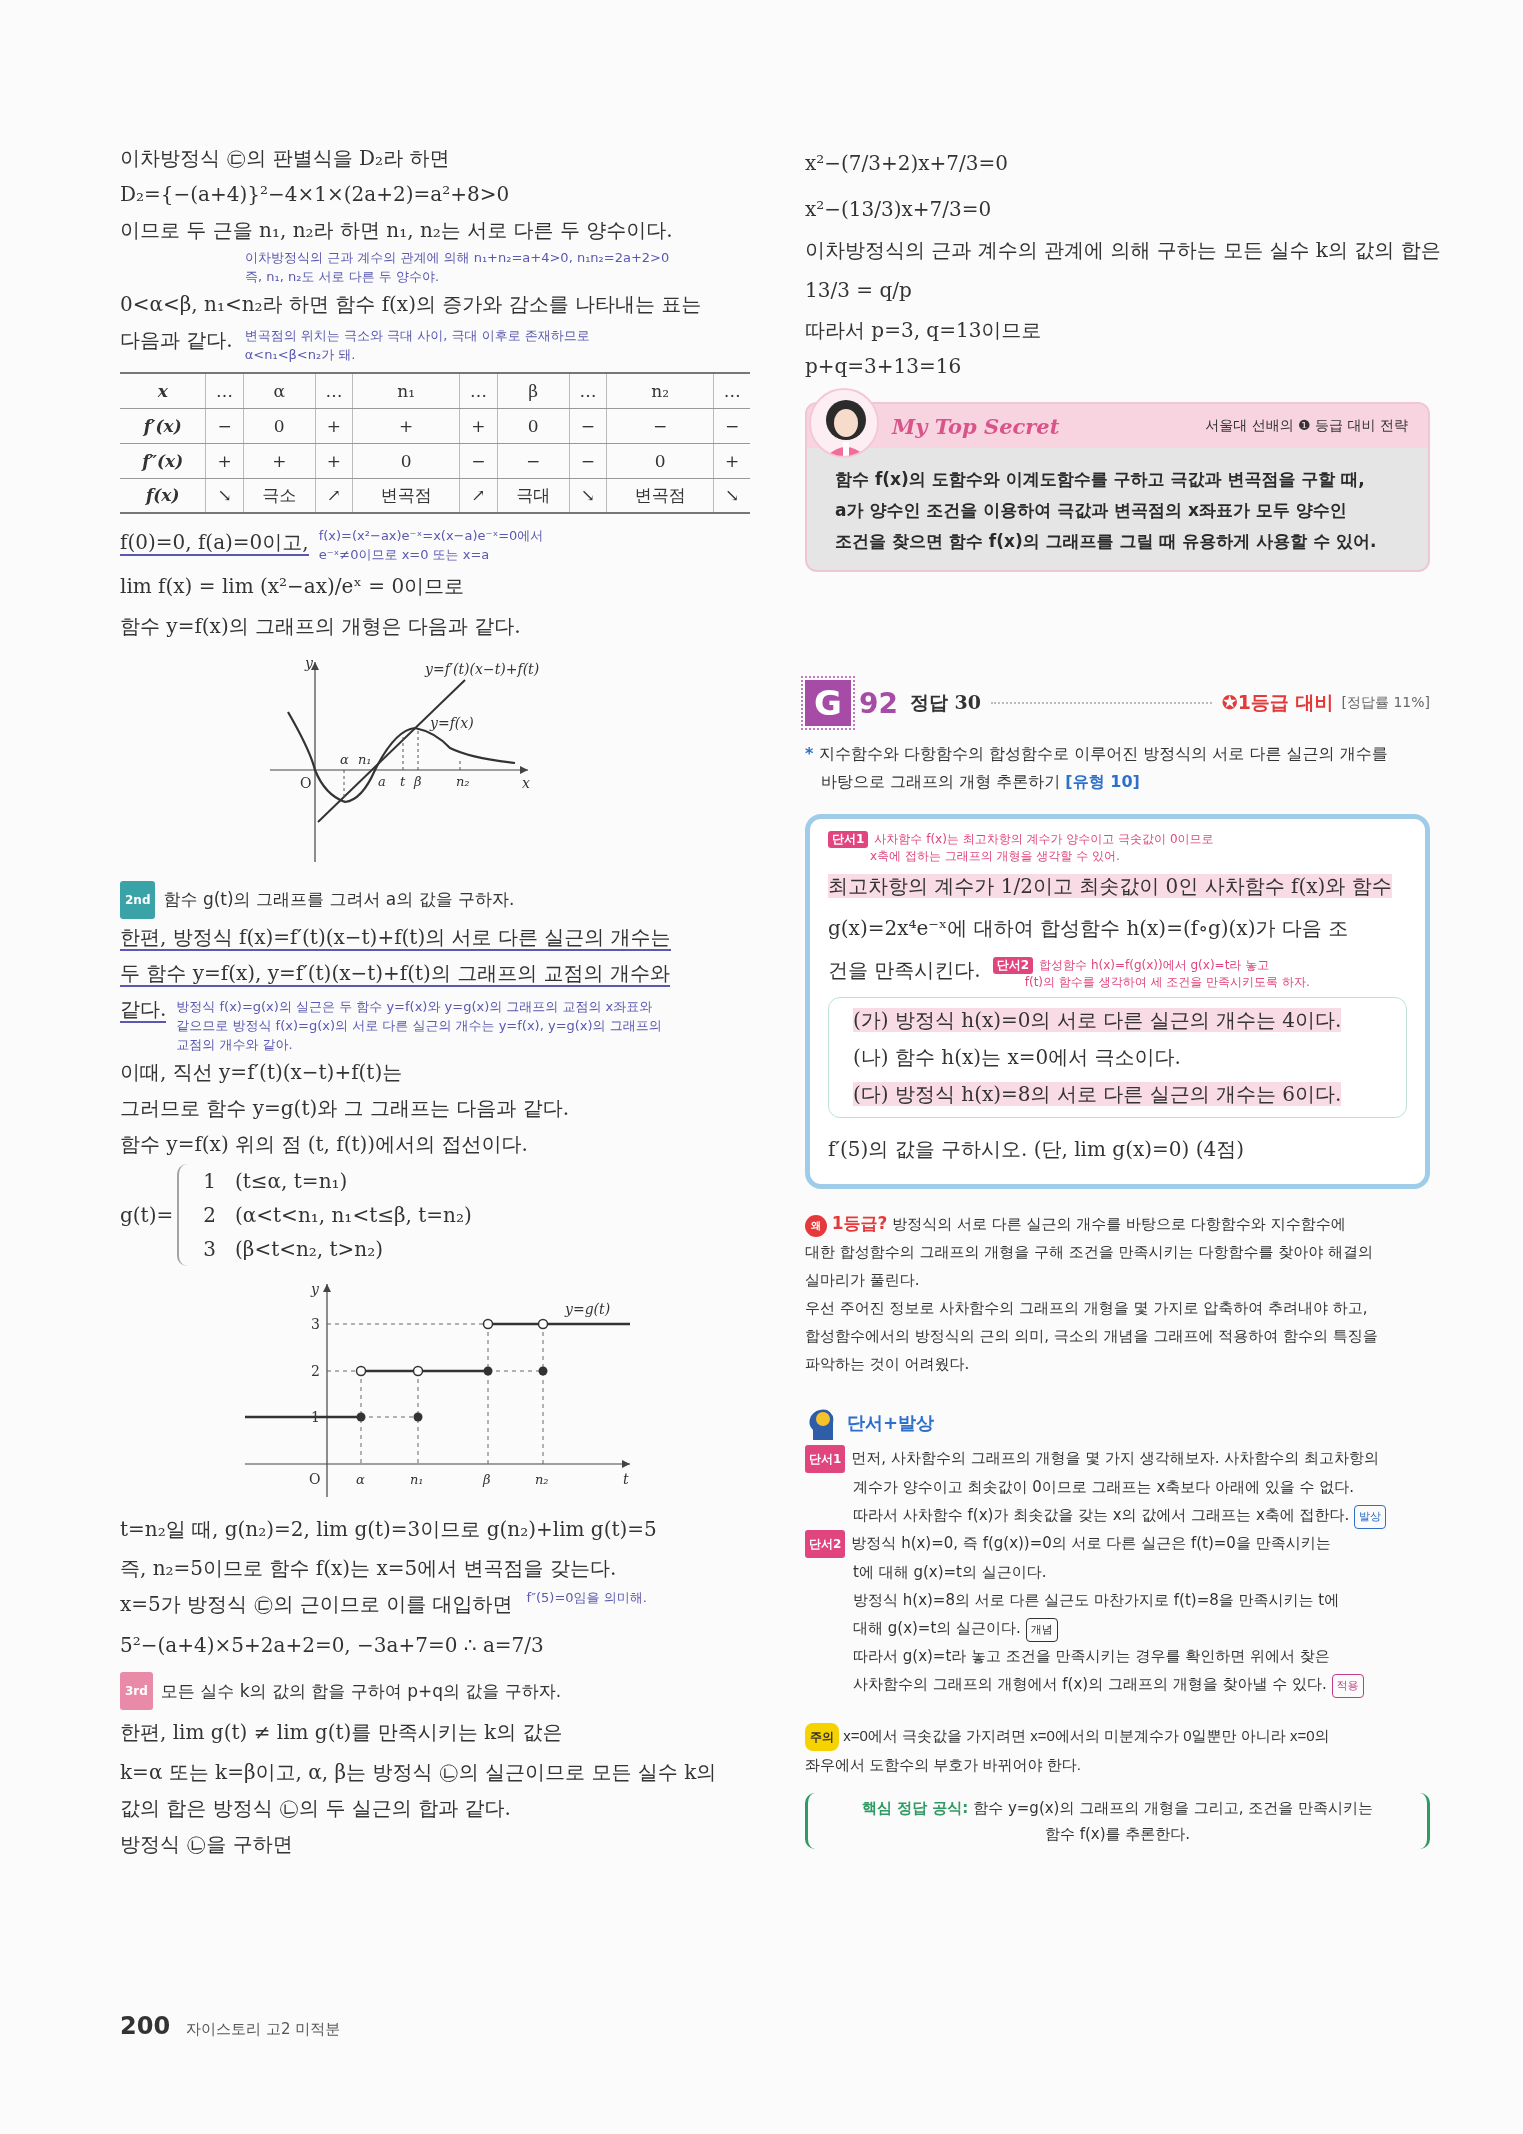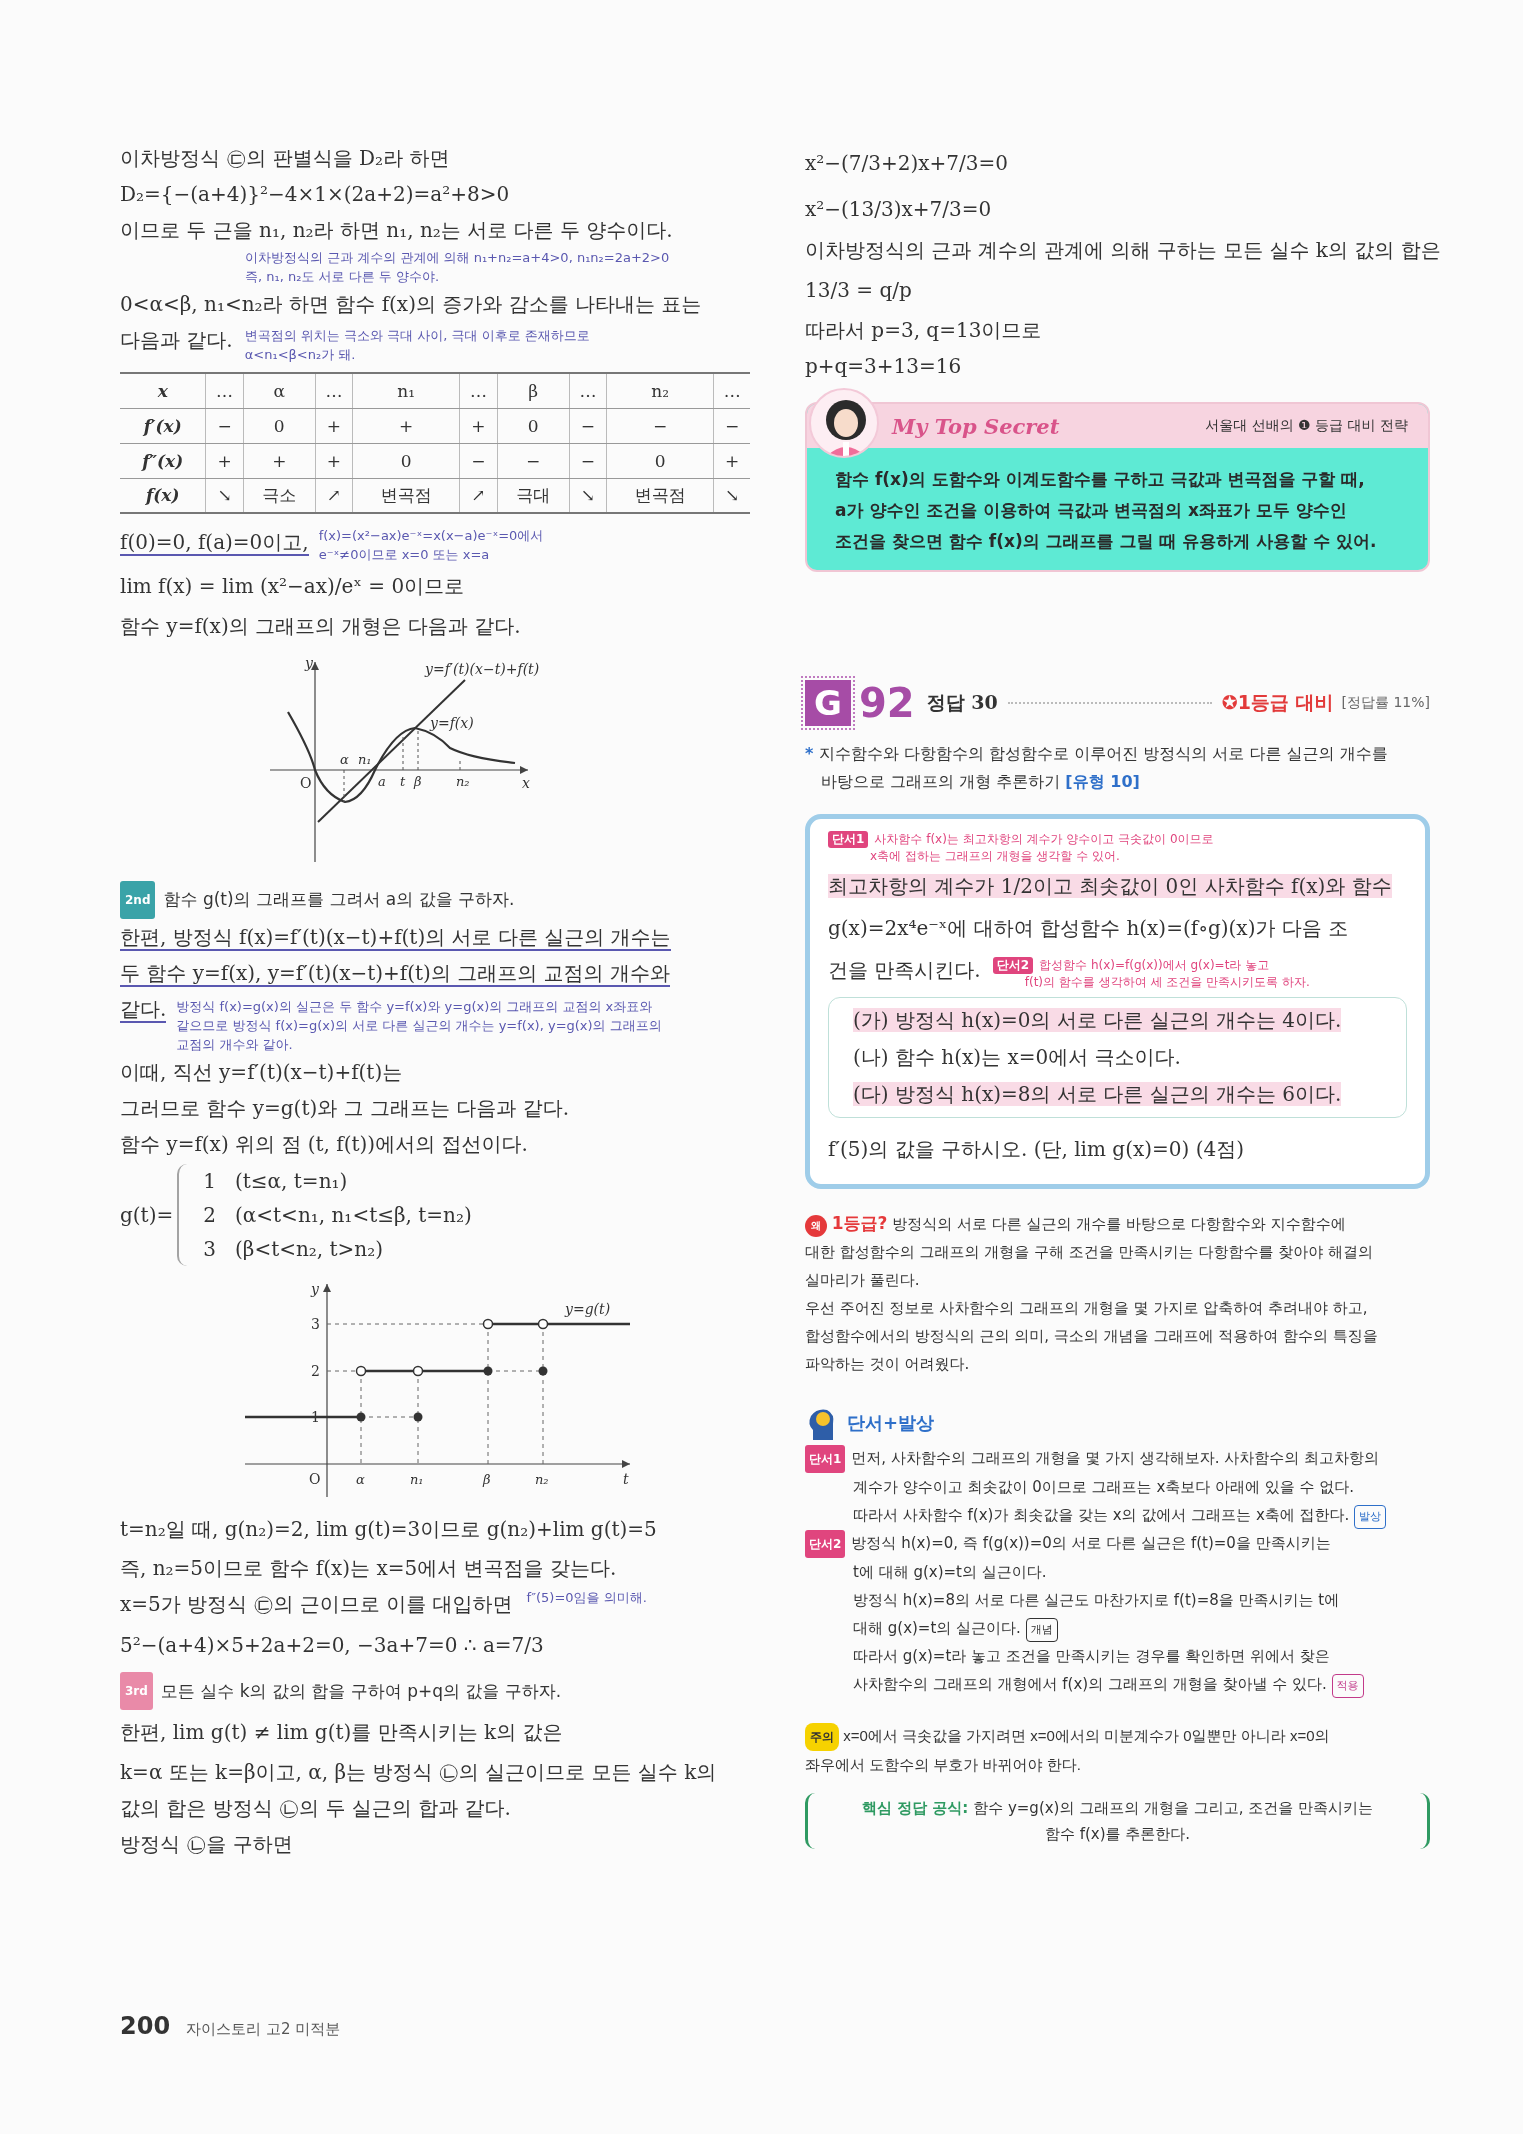--- a/index.html
+++ b/index.html
@@ -11,29 +11,29 @@
   .sans { font-family: "DejaVu Sans", sans-serif; }
   .note { font-family: "DejaVu Sans", sans-serif; color: #5a58b0; font-size: 13px; line-height: 19px; }
   .ul { border-bottom: 2px solid #5a58b0; }
   .table { border-collapse: collapse; width: 630px; margin: 8px 0 10px; font-size: 17px; }
   .table td { border-left: 1px solid #bbb; border-top: 1px solid #999; border-bottom: 1px solid #999; text-align: center; height: 35px; }
   .table td:first-child { border-left: none; font-style: italic; font-weight: bold; }
   .table tr:first-child td { border-top: 2px solid #777; }
   .table tr:last-child td { border-bottom: 2px solid #777; }
   .badge { display: inline-block; color: #fff; font-family: "DejaVu Sans", sans-serif; font-size: 12px; font-weight: bold; padding: 1px 5px; border-radius: 3px; margin-right: 8px; vertical-align: middle; }
   .graph { display: block; margin: 6px auto; }
-  .secret { position: relative; margin-top: 18px; border: 2px solid #f0c6d4; border-radius: 12px; background: #5eead4; height: 170px; }
+  .secret { position: relative; margin-top: 18px; border: 2px solid #f0c6d4; border-radius: 12px; background: #e5e5e5; height: 170px; }
   .secret-head { background: #f7d4e0; height: 44px; border-radius: 10px 10px 0 0; display: flex; align-items: center; justify-content: space-between; padding: 0 20px 0 85px; }
   .secret-title { color: #d9548a; font-style: italic; font-weight: bold; font-size: 21px; }
   .secret-sub { font-family: "DejaVu Sans", sans-serif; font-size: 14px; color: #333; }
   .secret-body { padding: 16px 20px 0 28px; font-family: "DejaVu Sans", sans-serif; font-size: 17px; line-height: 31px; font-weight: bold; color: #2a2a2a; }
   .avatar { position: absolute; left: 2px; top: -16px; width: 70px; height: 70px; border-radius: 50%; background: #fdeef3; border: 2px solid #f3c9d8; overflow: hidden; }
   .prob-head { margin-top: 108px; display: flex; align-items: center; }
   .gbox { width: 46px; height: 46px; background: #a64ca6; color: #fff; font-family: "DejaVu Sans", sans-serif; font-weight: bold; font-size: 34px; display: flex; align-items: center; justify-content: center; outline: 2px dotted #c07ac0; outline-offset: 2px; }
-  .gnum { color: #a64ca6; font-family: "DejaVu Sans", sans-serif; font-size: 40px; font-weight: bold; margin: 0 12px 0 8px; }
+  .gnum { color: #a64ca6; font-family: "DejaVu Sans", sans-serif; font-size: 28px; font-weight: bold; margin: 0 12px 0 8px; }
   .answer { font-size: 19px; font-weight: bold; }
   .dots { flex: 1; border-bottom: 2px dotted #bbb; margin: 0 10px; height: 1px; }
   .grade { color: #e23a3a; font-family: "DejaVu Sans", sans-serif; font-weight: bold; font-size: 19px; }
   .rate { font-family: "DejaVu Sans", sans-serif; font-size: 14px; color: #666; margin-left: 8px; }
   .topic { font-family: "DejaVu Sans", sans-serif; font-size: 16px; line-height: 28px; margin-top: 14px; color: #333; }
   .topic .star { color: #2e6fc9; font-weight: bold; }
   .topic .type { color: #2e6fc9; font-weight: bold; }
   .problem { margin-top: 18px; border: 5px solid #9fcde9; border-radius: 16px; padding: 12px 18px 14px; background: #fff; }
   .hint { font-family: "DejaVu Sans", sans-serif; font-size: 12px; line-height: 17px; color: #e0457e; }
   .hl { background: #f9dbe6; }

